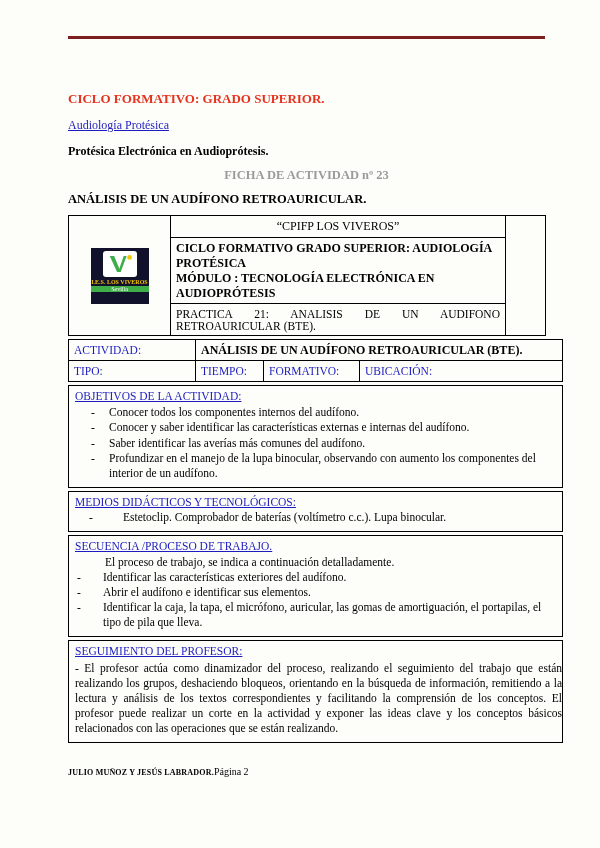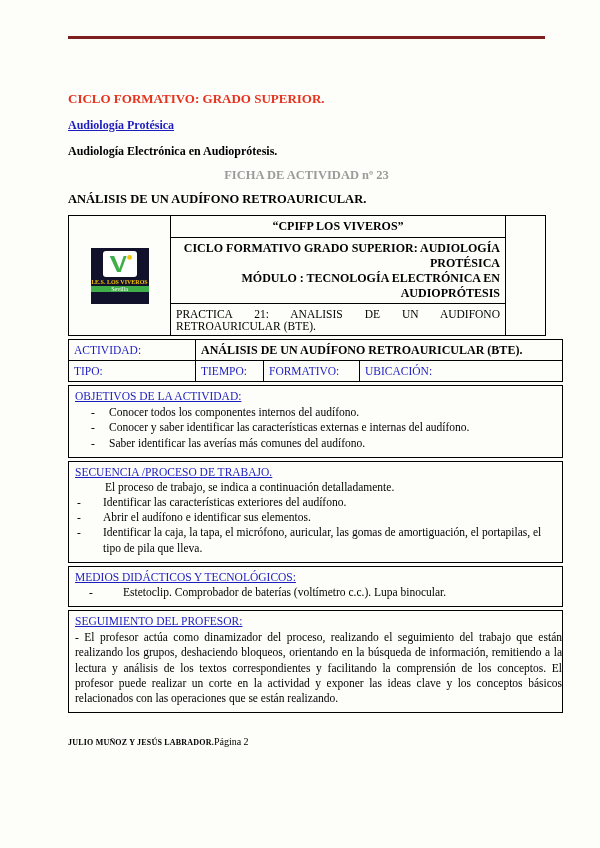--- a/index.html
+++ b/index.html
@@ -9,31 +9,31 @@
     background: #fdfdfa;
     font-family: "Liberation Serif", serif;
     color: #000;
   }
   .page { position: relative; width: 600px; height: 848px; overflow: hidden; }
   .content { margin-left: 68px; width: 495px; }
 
   .top-rule { margin-top: 36px; width: 477px; border-top: 3px solid #7e1f1f; }
 
   .h-red   { margin-top: 52px; font-size: 13px; font-weight: bold; color: #e5331f; }
-  .h-blue  { margin-top: 11px; font-size: 12px; font-weight: bold; color: #1d1dbf; text-decoration: underline; }
+  .h-blue  { margin-top: 11px; font-size: 12px; font-weight: normal; color: #1d1dbf; text-decoration: underline; }
   .h-black { margin-top: 11px; font-size: 12px; font-weight: bold; }
   .ficha   { margin-top: 9px; width: 477px; text-align: center; font-size: 12.5px; font-weight: bold; color: #9b9b9b; }
   .title   { margin-top: 9px; font-size: 12.5px; font-weight: bold; }
 
   table { border-collapse: collapse; }
   td { border: 1px solid #000; vertical-align: middle; padding: 2px 5px; font-size: 11.5px; }
 
   .tableA { width: 477px; margin-top: 8px; table-layout: fixed; }
-  .cell-centro { text-align: center; font-weight: bold; font-size: 12px; height: 22px; }
-  .cell-module { text-align: right; font-weight: bold; font-size: 12px; height: 66px; }
+  .cell-centro { text-align: center; font-weight: normal; font-size: 12px; height: 22px; }
+  .cell-module { text-align: left; font-weight: bold; font-size: 12px; height: 66px; }
   .cell-practica { text-align: justify; height: 32px; }
   .logo-cell { text-align: center; }
 
   .logo { width: 58px; height: 56px; background: #11112b; margin: 0 auto;
           display: flex; flex-direction: column; align-items: center; padding-top: 3px; }
   .logo-inner { width: 34px; height: 26px; background: #fff; border-radius: 3px;
                 display: flex; align-items: center; justify-content: center; }
   .logo-name { color: #f5c400; font-size: 6px; font-weight: bold; white-space: nowrap; margin-top: 2px; }
   .logo-city { background: #3fae49; color: #fff; font-size: 6px; width: 100%; text-align: center; margin-top: 1px; }
 
@@ -68,21 +68,21 @@
 </head>
 <body>
 
 <div class="page">
   <div class="content">
 
     <div class="top-rule"></div>
 
     <div class="h-red">CICLO FORMATIVO: GRADO SUPERIOR.</div>
     <div class="h-blue">Audiología Protésica</div>
-    <div class="h-black">Audiología Electrónica en Audioprótesis.</div>
+    <div class="h-black">Protésica Electrónica en Audioprótesis.</div>
     <div class="ficha">FICHA DE ACTIVIDAD nº 23</div>
     <div class="title">ANÁLISIS DE UN AUDÍFONO RETROAURICULAR.</div>
 
     <table class="tableA">
       <colgroup>
           <col style="width:102px">
           <col style="width:335px">
           <col style="width:40px">
         </colgroup>
       <tbody>
@@ -144,20 +144,32 @@
           <span class="txt">Conocer todos los componentes internos del audífono.</span>
         </div>
         <div class="obj-item">
           <span class="dash"></span>
           <span class="txt">Conocer y saber identificar las características externas e internas del audífono.</span>
         </div>
         <div class="obj-item">
           <span class="dash"></span>
           <span class="txt">Saber identificar las averías más comunes del audífono.</span>
         </div>
+        <div class="obj-item">
+          <span class="dash"></span>
+          <span class="txt">Profundizar en el manejo de la lupa binocular, observando con aumento los componentes del interior de un audífono.</span>
+        </div>
+      </div>
+    </div>
+
+    <div class="box">
+      <div class="box-heading">MEDIOS DIDÁCTICOS Y TECNOLÓGICOS:</div>
+      <div class="med-item">
+        <span class="dash"></span>
+        <span class="txt">Estetoclip. Comprobador de baterías (voltímetro c.c.). Lupa binocular.</span>
       </div>
     </div>
 
     <div class="box">
       <div class="box-heading">SECUENCIA /PROCESO DE TRABAJO.</div>
       <div class="seq-intro">El proceso de trabajo, se indica a continuación detalladamente.</div>
       <div class="seq-item">
         <span class="dash"></span>
         <span class="txt">Identificar las características exteriores del audífono.</span>
       </div>
@@ -165,28 +177,20 @@
         <span class="dash"></span>
         <span class="txt">Abrir el audífono e identificar sus elementos.</span>
       </div>
       <div class="seq-item">
         <span class="dash"></span>
         <span class="txt">Identificar la caja, la tapa, el micrófono, auricular, las gomas de amortiguación, el portapilas, el tipo de pila que lleva.</span>
       </div>
     </div>
 
     <div class="box">
-      <div class="box-heading">MEDIOS DIDÁCTICOS Y TECNOLÓGICOS:</div>
-      <div class="med-item">
-        <span class="dash"></span>
-        <span class="txt">Estetoclip. Comprobador de baterías (voltímetro c.c.). Lupa binocular.</span>
-      </div>
-    </div>
-
-    <div class="box">
       <div class="box-heading">SEGUIMIENTO DEL PROFESOR:</div>
       <div class="seg-par">- El profesor actúa como dinamizador del proceso, realizando el seguimiento del trabajo que están realizando los grupos, deshaciendo bloqueos, orientando en la búsqueda de información, remitiendo a la lectura y análisis de los textos correspondientes y facilitando la comprensión de los conceptos. El profesor puede realizar un corte en la actividad y exponer las ideas clave y los conceptos básicos relacionados con las operaciones que se están realizando.</div>
     </div>
 
     <div class="footer">
       <span class="footer-authors">JULIO MUÑOZ Y JESÚS LABRADOR.</span><span class="footer-page">Página 2</span>
     </div>
 
   </div>
 </div>

